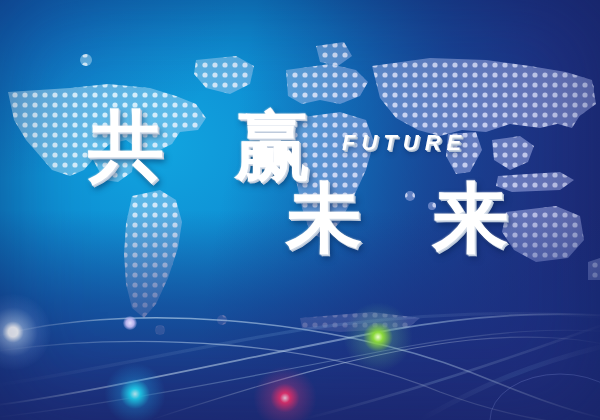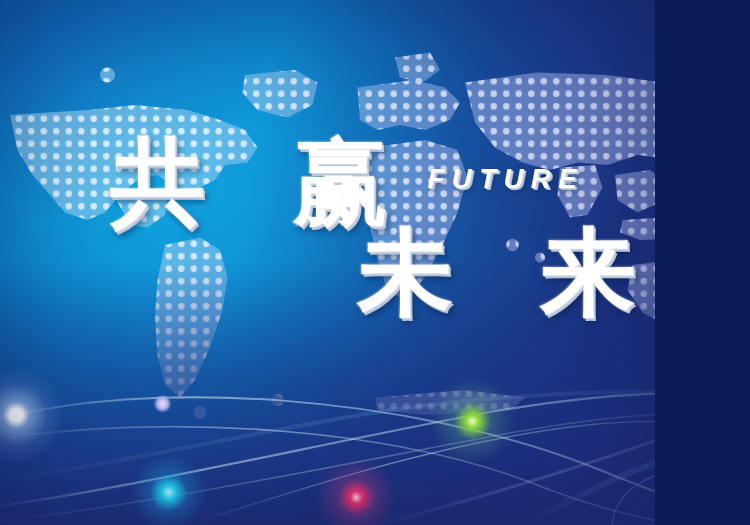--- a/index.html
+++ b/index.html
@@ -2,21 +2,21 @@
 <html><head>
 <meta charset="utf-8">
 <style>
   html, body {
     margin: 0;
     padding: 0;
     background: #0b1b5a;
   }
   #banner {
     position: relative;
-    width: 524px;
+    width: 600px;
     height: 420px;
     overflow: hidden;
     font-family: "Liberation Sans", "DejaVu Sans", sans-serif;
     background:
       radial-gradient(ellipse 520px 430px at 26% 34%, #11a5e0 0%, #0f93d6 22%, #0d7cc6 42%, #1258a8 62%, #1b3d90 80%, #21307f 100%),
       linear-gradient(105deg, #0f7fc6 0%, #0d86cd 18%, #1268b4 40%, #1c3f91 68%, #22307e 88%, #242c77 100%);
   }
   
   .wash-right {
     position: absolute; inset: 0;

